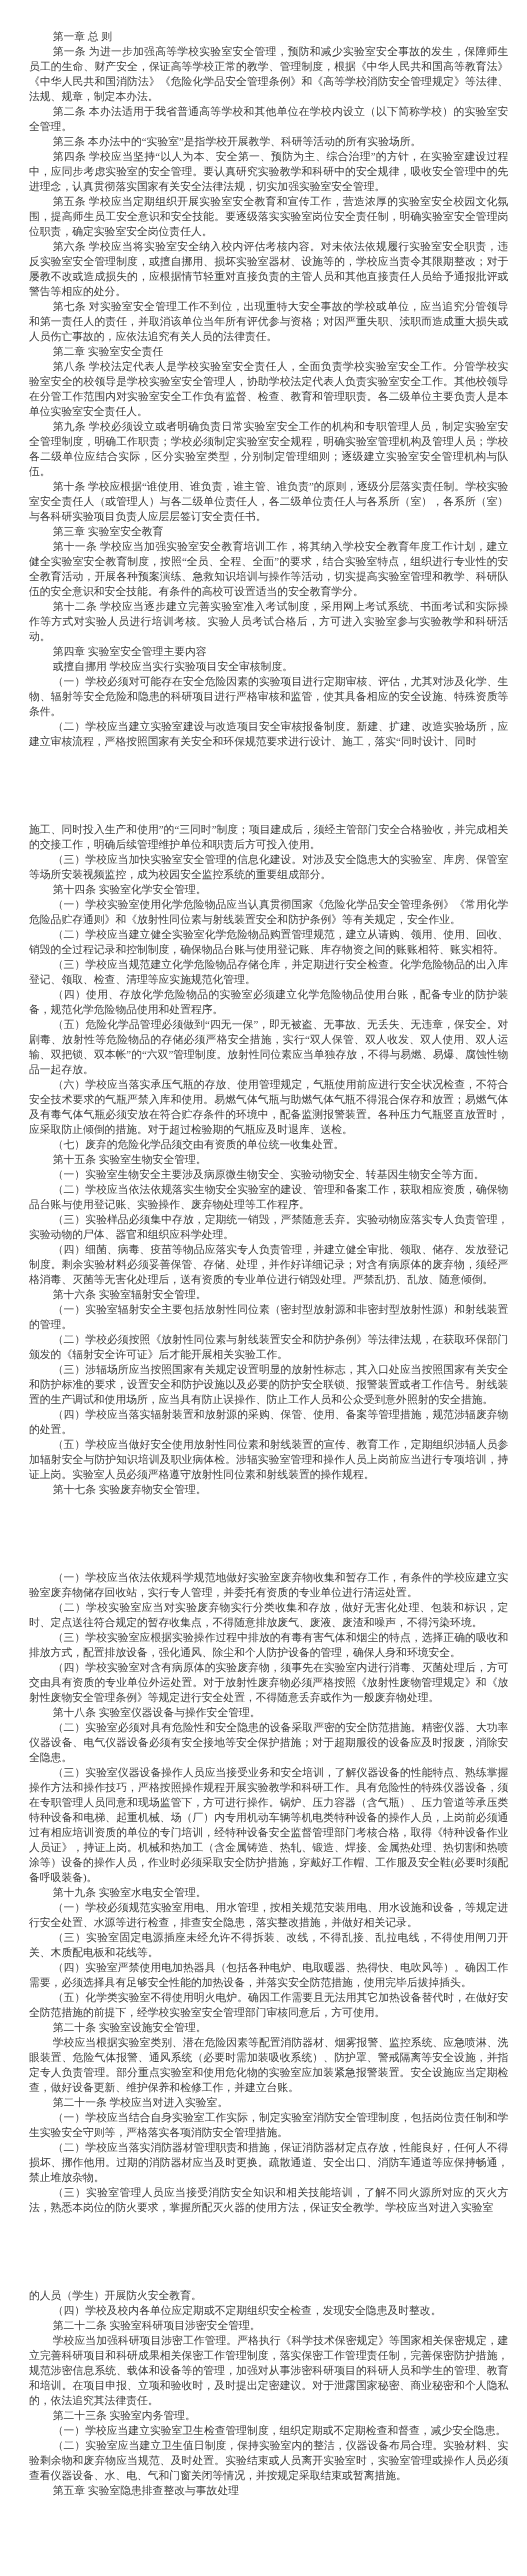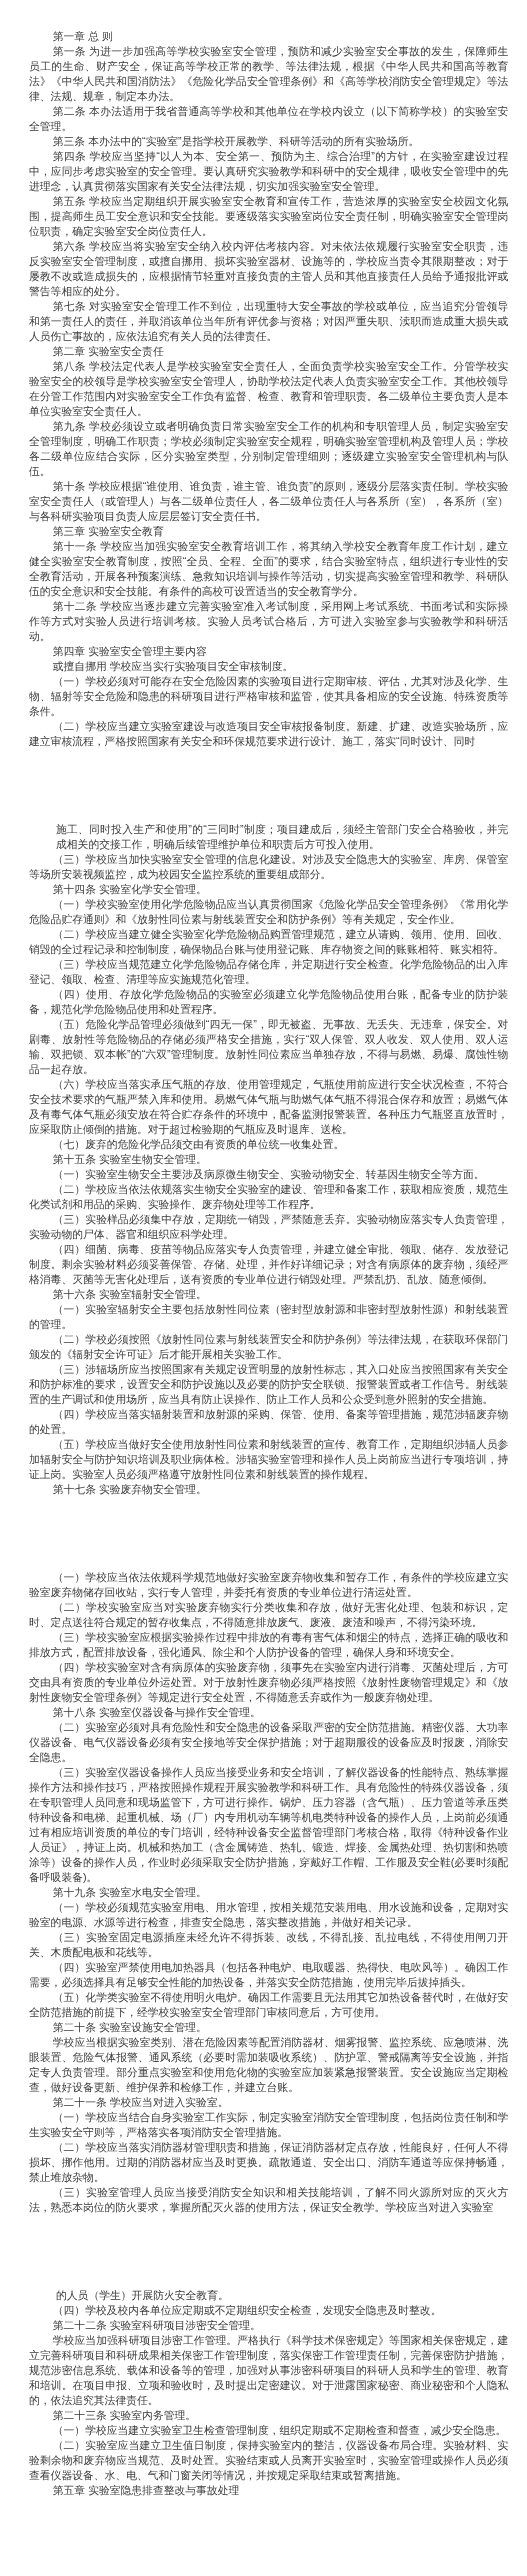--- a/index.html
+++ b/index.html
@@ -14,38 +14,38 @@
   }
   .doc {
     box-sizing: border-box;
     width: 528px;
     padding: 29px 19.6px 31px 29px;
     font-size: 10.8px;
     line-height: 15px;
     color: #3a3a3a;
     text-align: justify;
   }
-  .page { display: block; }
+  .page { display: block; font-family: Liberation Serif, serif; }
   .para {
     margin: 0;
     padding: 0;
     text-indent: 2.2em;
     word-break: break-all;
   }
-  .para.cont { text-indent: 0; margin-left: 27px; }
+  .para.cont { text-indent: 0; }
   .page-gap { height: 73px; }
 </style>
 </head>
 <body style="background: rgb(255, 255, 255);">
 
 <main class="doc">
   <div id="doc-root" style="color: rgb(58, 58, 58);">
       <section class="page">
         <p class="para">第一章 总 则</p>
-        <p class="para">第一条 为进一步加强高等学校实验室安全管理，预防和减少实验室安全事故的发生，保障师生员工的生命、财产安全，保证高等学校正常的教学、等法律法规，根据《中华人民共和国高等教育法》《中华人民共和国消防法》《危险化学品安全管理条例》和《高等学校消防安全管理规定》等法律、法规、规章，制定本办法。</p>
+        <p class="para">第一条 为进一步加强高等学校实验室安全管理，预防和减少实验室安全事故的发生，保障师生员工的生命、财产安全，保证高等学校正常的教学、管理制度，根据《中华人民共和国高等教育法》《中华人民共和国消防法》《危险化学品安全管理条例》和《高等学校消防安全管理规定》等法律、法规、规章，制定本办法。</p>
         <p class="para">第二条 本办法适用于我省普通高等学校和其他单位在学校内设立（以下简称学校）的实验室安全管理。</p>
         <p class="para">第三条 本办法中的“实验室”是指学校开展教学、科研等活动的所有实验场所。</p>
         <p class="para">第四条 学校应当坚持“以人为本、安全第一、预防为主、综合治理”的方针，在实验室建设过程中，应同步考虑实验室的安全管理。要认真研究实验教学和科研中的安全规律，吸收安全管理中的先进理念，认真贯彻落实国家有关安全法律法规，切实加强实验室安全管理。</p>
         <p class="para">第五条 学校应当定期组织开展实验室安全教育和宣传工作，营造浓厚的实验室安全校园文化氛围，提高师生员工安全意识和安全技能。要逐级落实实验室岗位安全责任制，明确实验室安全管理岗位职责，确定实验室安全岗位责任人。</p>
         <p class="para">第六条 学校应当将实验室安全纳入校内评估考核内容。对未依法依规履行实验室安全职责，违反实验室安全管理制度，或擅自挪用、损坏实验室器材、设施等的，学校应当责令其限期整改；对于屡教不改或造成损失的，应根据情节轻重对直接负责的主管人员和其他直接责任人员给予通报批评或警告等相应的处分。</p>
         <p class="para">第七条 对实验室安全管理工作不到位，出现重特大安全事故的学校或单位，应当追究分管领导和第一责任人的责任，并取消该单位当年所有评优参与资格；对因严重失职、渎职而造成重大损失或人员伤亡事故的，应依法追究有关人员的法律责任。</p>
         <p class="para">第二章 实验室安全责任</p>
         <p class="para">第八条 学校法定代表人是学校实验室安全责任人，全面负责学校实验室安全工作。分管学校实验室安全的校领导是学校实验室安全管理人，协助学校法定代表人负责实验室安全工作。其他校领导在分管工作范围内对实验室安全工作负有监督、检查、教育和管理职责。各二级单位主要负责人是本单位实验室安全责任人。</p>
         <p class="para">第九条 学校必须设立或者明确负责日常实验室安全工作的机构和专职管理人员，制定实验室安全管理制度，明确工作职责；学校必须制定实验室安全规程，明确实验室管理机构及管理人员；学校各二级单位应结合实际，区分实验室类型，分别制定管理细则；逐级建立实验室安全管理机构与队伍。</p>
         <p class="para">第十条 学校应根据“谁使用、谁负责，谁主管、谁负责”的原则，逐级分层落实责任制。学校实验室安全责任人（或管理人）与各二级单位责任人，各二级单位责任人与各系所（室），各系所（室）与各科研实验项目负责人应层层签订安全责任书。</p>
@@ -64,42 +64,42 @@
         <p class="para">第十四条 实验室化学安全管理。</p>
         <p class="para">（一）学校实验室使用化学危险物品应当认真贯彻国家《危险化学品安全管理条例》《常用化学危险品贮存通则》和《放射性同位素与射线装置安全和防护条例》等有关规定，安全作业。</p>
         <p class="para">（二）学校应当建立健全实验室化学危险物品购置管理规范，建立从请购、领用、使用、回收、销毁的全过程记录和控制制度，确保物品台账与使用登记账、库存物资之间的账账相符、账实相符。</p>
         <p class="para">（三）学校应当规范建立化学危险物品存储仓库，并定期进行安全检查。化学危险物品的出入库登记、领取、检查、清理等应实施规范化管理。</p>
         <p class="para">（四）使用、存放化学危险物品的实验室必须建立化学危险物品使用台账，配备专业的防护装备，规范化学危险物品使用和处置程序。</p>
         <p class="para">（五）危险化学品管理必须做到“四无一保”，即无被盗、无事故、无丢失、无违章，保安全。对剧毒、放射性等危险物品的存储必须严格安全措施，实行“双人保管、双人收发、双人使用、双人运输、双把锁、双本帐”的“六双”管理制度。放射性同位素应当单独存放，不得与易燃、易爆、腐蚀性物品一起存放。</p>
         <p class="para">（六）学校应当落实承压气瓶的存放、使用管理规定，气瓶使用前应进行安全状况检查，不符合安全技术要求的气瓶严禁入库和使用。易燃气体气瓶与助燃气体气瓶不得混合保存和放置；易燃气体及有毒气体气瓶必须安放在符合贮存条件的环境中，配备监测报警装置。各种压力气瓶竖直放置时，应采取防止倾倒的措施。对于超过检验期的气瓶应及时退库、送检。</p>
         <p class="para">（七）废弃的危险化学品须交由有资质的单位统一收集处置。</p>
         <p class="para">第十五条 实验室生物安全管理。</p>
         <p class="para">（一）实验室生物安全主要涉及病原微生物安全、实验动物安全、转基因生物安全等方面。</p>
-        <p class="para">（二）学校应当依法依规落实生物安全实验室的建设、管理和备案工作，获取相应资质，规范生化类试剂和用品的采购、实验操作、废弃物处理等工作程序。</p>
+        <p class="para">（二）学校应当依法依规落实生物安全实验室的建设、管理和备案工作，获取相应资质，确保物品台账与使用登记账、实验操作、废弃物处理等工作程序。</p>
         <p class="para">（三）实验样品必须集中存放，定期统一销毁，严禁随意丢弃。实验动物应落实专人负责管理，实验动物的尸体、器官和组织应科学处理。</p>
         <p class="para">（四）细菌、病毒、疫苗等物品应落实专人负责管理，并建立健全审批、领取、储存、发放登记制度。剩余实验材料必须妥善保管、存储、处理，并作好详细记录；对含有病原体的废弃物，须经严格消毒、灭菌等无害化处理后，送有资质的专业单位进行销毁处理。严禁乱扔、乱放、随意倾倒。</p>
         <p class="para">第十六条 实验室辐射安全管理。</p>
         <p class="para">（一）实验室辐射安全主要包括放射性同位素（密封型放射源和非密封型放射性源）和射线装置的管理。</p>
         <p class="para">（二）学校必须按照《放射性同位素与射线装置安全和防护条例》等法律法规，在获取环保部门颁发的《辐射安全许可证》后才能开展相关实验工作。</p>
         <p class="para">（三）涉辐场所应当按照国家有关规定设置明显的放射性标志，其入口处应当按照国家有关安全和防护标准的要求，设置安全和防护设施以及必要的防护安全联锁、报警装置或者工作信号。射线装置的生产调试和使用场所，应当具有防止误操作、防止工作人员和公众受到意外照射的安全措施。</p>
         <p class="para">（四）学校应当落实辐射装置和放射源的采购、保管、使用、备案等管理措施，规范涉辐废弃物的处置。</p>
         <p class="para">（五）学校应当做好安全使用放射性同位素和射线装置的宣传、教育工作，定期组织涉辐人员参加辐射安全与防护知识培训及职业病体检。涉辐实验室管理和操作人员上岗前应当进行专项培训，持证上岗。实验室人员必须严格遵守放射性同位素和射线装置的操作规程。</p>
         <p class="para">第十七条 实验废弃物安全管理。</p>
       </section>
       <div class="page-gap"></div>
       <section class="page">
         <p class="para">（一）学校应当依法依规科学规范地做好实验室废弃物收集和暂存工作，有条件的学校应建立实验室废弃物储存回收站，实行专人管理，并委托有资质的专业单位进行清运处置。</p>
         <p class="para">（二）学校实验室应当对实验废弃物实行分类收集和存放，做好无害化处理、包装和标识，定时、定点送往符合规定的暂存收集点，不得随意排放废气、废液、废渣和噪声，不得污染环境。</p>
         <p class="para">（三）学校实验室应根据实验操作过程中排放的有毒有害气体和烟尘的特点，选择正确的吸收和排放方式，配置排放设备，强化通风、除尘和个人防护设备的管理，确保人身和环境安全。</p>
         <p class="para">（四）学校实验室对含有病原体的实验废弃物，须事先在实验室内进行消毒、灭菌处理后，方可交由具有资质的专业单位外运处置。对于放射性废弃物必须严格按照《放射性废物管理规定》和《放射性废物安全管理条例》等规定进行安全处置，不得随意丢弃或作为一般废弃物处理。</p>
         <p class="para">第十八条 实验室仪器设备与操作安全管理。</p>
         <p class="para">（二）实验室必须对具有危险性和安全隐患的设备采取严密的安全防范措施。精密仪器、大功率仪器设备、电气仪器设备必须有安全接地等安全保护措施；对于超期服役的设备应及时报废，消除安全隐患。</p>
         <p class="para">（三）实验室仪器设备操作人员应当接受业务和安全培训，了解仪器设备的性能特点、熟练掌握操作方法和操作技巧，严格按照操作规程开展实验教学和科研工作。具有危险性的特殊仪器设备，须在专职管理人员同意和现场监管下，方可进行操作。锅炉、压力容器（含气瓶）、压力管道等承压类特种设备和电梯、起重机械、场（厂）内专用机动车辆等机电类特种设备的操作人员，上岗前必须通过有相应培训资质的单位的专门培训，经特种设备安全监督管理部门考核合格，取得《特种设备作业人员证》，持证上岗。机械和热加工（含金属铸造、热轧、锻造、焊接、金属热处理、热切割和热喷涂等）设备的操作人员，作业时必须采取安全防护措施，穿戴好工作帽、工作服及安全鞋(必要时须配备呼吸装备)。</p>
         <p class="para">第十九条 实验室水电安全管理。</p>
-        <p class="para">（一）学校必须规范实验室用电、用水管理，按相关规范安装用电、用水设施和设备，定期对实验室的电源、水源等进行检查，排查安全隐患，落实整改措施，并做好相关记录。</p>
+        <p class="para">（一）学校必须规范实验室用电、用水管理，按相关规范安装用电、用水设施和设备，等规定进行安全处置、水源等进行检查，排查安全隐患，落实整改措施，并做好相关记录。</p>
         <p class="para">（三）实验室固定电源插座未经允许不得拆装、改线，不得乱接、乱拉电线，不得使用闸刀开关、木质配电板和花线等。</p>
         <p class="para">（四）实验室严禁使用电加热器具（包括各种电炉、电取暖器、热得快、电吹风等）。确因工作需要，必须选择具有足够安全性能的加热设备，并落实安全防范措施，使用完毕后拔掉插头。</p>
         <p class="para">（五）化学类实验室不得使用明火电炉。确因工作需要且无法用其它加热设备替代时，在做好安全防范措施的前提下，经学校实验室安全管理部门审核同意后，方可使用。</p>
         <p class="para">第二十条 实验室设施安全管理。</p>
         <p class="para">学校应当根据实验室类别、潜在危险因素等配置消防器材、烟雾报警、监控系统、应急喷淋、洗眼装置、危险气体报警、通风系统（必要时需加装吸收系统）、防护罩、警戒隔离等安全设施，并指定专人负责管理。部分重点实验室和使用危化物的实验室应加装紧急报警装置。安全设施应当定期检查，做好设备更新、维护保养和检修工作，并建立台账。</p>
         <p class="para">第二十一条 学校应当对进入实验室。</p>
         <p class="para">（一）学校应当结合自身实验室工作实际，制定实验室消防安全管理制度，包括岗位责任制和学生实验安全守则等，严格落实各项消防安全管理措施。</p>
         <p class="para">（二）学校应当落实消防器材管理职责和措施，保证消防器材定点存放，性能良好，任何人不得损坏、挪作他用。过期的消防器材应当及时更换。疏散通道、安全出口、消防车通道等应保持畅通，禁止堆放杂物。</p>
         <p class="para">（三）实验室管理人员应当接受消防安全知识和相关技能培训，了解不同火源所对应的灭火方法，熟悉本岗位的防火要求，掌握所配灭火器的使用方法，保证安全教学。学校应当对进入实验室</p>
       </section>

